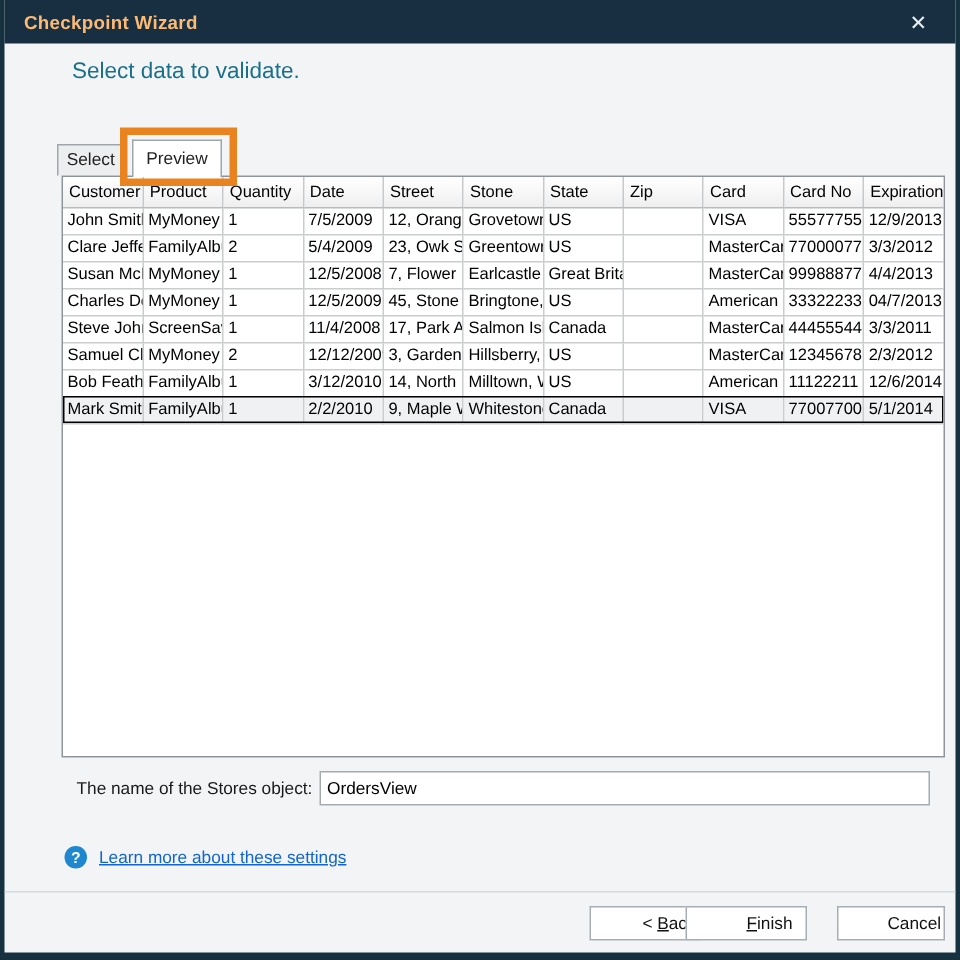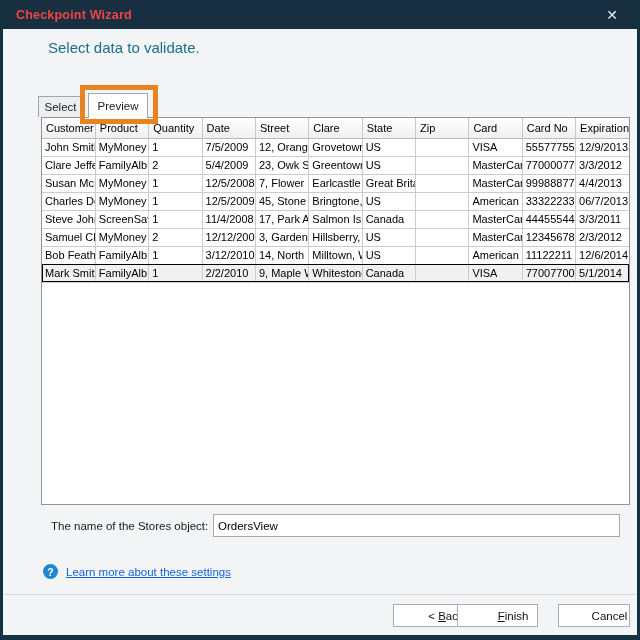--- a/index.html
+++ b/index.html
@@ -6,21 +6,21 @@
   html,body { width:640px; height:640px; font-family:"Liberation Sans", sans-serif; }
   .window {
     position:relative; width:640px; height:640px; background:#f3f4f6;
     border-left:3px solid #16313f; border-right:3px solid #16313f; border-bottom:5px solid #16313f;
     overflow:hidden;
   }
   .titlebar {
     position:absolute; top:0; left:-3px; width:640px; height:29px; background:#172f40;
     display:flex; align-items:center; padding:0 16px;
   }
-  .titlebar .title { color:#ef4444; font-size:12.5px; font-weight:700; letter-spacing:.2px; flex:1; }
+  .titlebar .title { color:#fdba74; font-size:12.5px; font-weight:700; letter-spacing:.2px; flex:1; }
   .titlebar .close { color:#e8eef2; font-size:14px; line-height:14px; padding:2px 6px; cursor:default; }
   .heading { position:absolute; left:45px; top:39px; font-size:15px; color:#1a7088; }
 
   .tab { position:absolute; display:flex; align-items:center; justify-content:center;
          font-size:11.5px; color:#222; }
   .tab-select { left:35px; top:96px; width:45px; height:21px; background:#eceef0;
                 border:1px solid #a0a6ac; border-bottom:none;text-align:right; }
   .tab-preview { left:85px; top:93px; width:60px; height:25px; background:#ffffff;
                  border:1px solid #a0a6ac; border-bottom:none; z-index:2; }
   .highlight-box { position:absolute; left:77px; top:85px; width:78px; height:39px;
@@ -84,21 +84,21 @@
 
   <div class="panel">
     <table class="grid">
       <thead>
           <tr>
             <th>Customer</th>
             <th>Product</th>
             <th>Quantity</th>
             <th>Date</th>
             <th>Street</th>
-            <th>Clare</th>
+            <th>Stone</th>
             <th>State</th>
             <th>Zip</th>
             <th>Card</th>
             <th>Card No</th>
             <th>Expiration</th>
           </tr>
         </thead>
       <tbody>
           <tr>
             <td>John Smith</td>
@@ -143,21 +143,21 @@
             <td>Charles Dodgson</td>
             <td>MyMoney</td>
             <td>1</td>
             <td>12/5/2009</td>
             <td>45, Stone</td>
             <td>Bringtone, LA</td>
             <td>US</td>
             <td></td>
             <td>American</td>
             <td>33322233</td>
-            <td>06/7/2013</td>
+            <td>04/7/2013</td>
           </tr>
           <tr>
             <td>Steve Johnson</td>
             <td>ScreenSaver</td>
             <td>1</td>
             <td>11/4/2008</td>
             <td>17, Park Ave</td>
             <td>Salmon Island</td>
             <td>Canada</td>
             <td></td>

